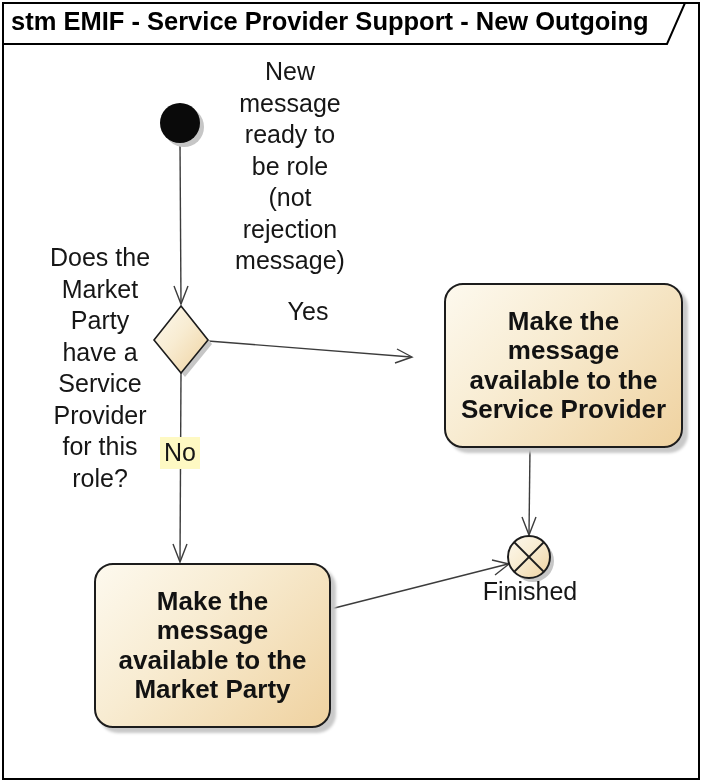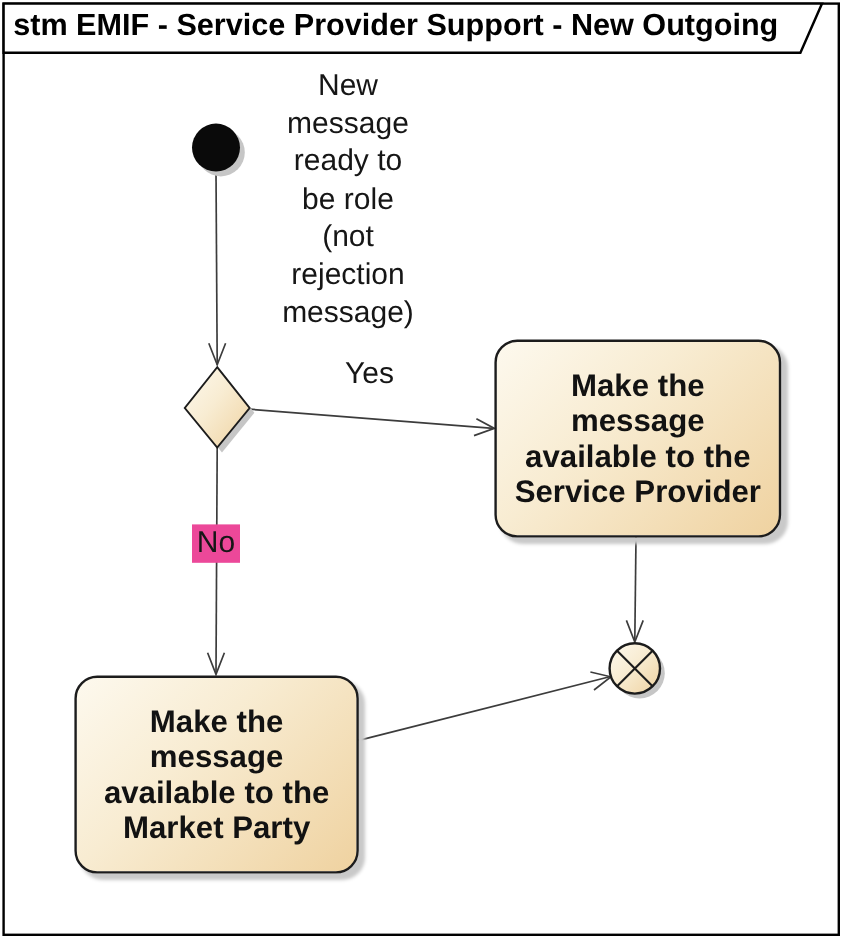--- a/index.html
+++ b/index.html
@@ -13,29 +13,30 @@
     position:absolute; left:11px; top:7px; z-index:3;
     font-size:25.5px; font-weight:bold; white-space:nowrap; letter-spacing:0;
   }
   .lbl {
     position:absolute; z-index:2; white-space:pre-line; text-align:center;
     font-size:25px; line-height:31.5px; color:#161616;
   }
   .note      { left:205px; top:56px;  width:170px; }
   .question  { left:18px;  top:242px; width:164px; }
   .guard-yes { left:282px; top:296px; width:52px;  }
-  .guard-no  { left:160px; top:437px; width:40px; background:#ec4899; }
+  .guard-no  { left:160px; top:437px; width:40px; background:#fef9c3; }
   .finished  { left:463px; top:576px; width:134px; }
   .action {
     position:absolute; z-index:2; display:flex; align-items:center; justify-content:center;
     text-align:center; white-space:pre-line;
     font-weight:bold; font-size:26px; line-height:29.5px; color:#121212;
     border:2px solid #1c1c1c; border-radius:19px;
     background:linear-gradient(135deg, #fdf9ee 0%, #f8ecd2 40%, #efd2a0 100%);
     box-shadow:5px 5px 3px #c9c9c9;
+    margin-left:32px;
   }
   .action-sp { left:412px; top:283px; width:235px; height:161px; }
   .action-mp { left:62px;  top:563px; width:233px; height:161px; }
 </style>
 </head>
 <body>
 
 <div class="stage">
 
   <svg width="702" height="782" viewBox="0 0 702 782">
@@ -82,22 +83,31 @@
 
   <div class="frame-title">stm EMIF - Service Provider Support - New Outgoing</div>
 
   <div class="lbl note">New
 message
 ready to
 be role
 (not
 rejection
 message)</div>
+  <div class="lbl question">Does the
+Market
+Party
+have a
+Service
+Provider
+for this
+role?</div>
   <div class="lbl guard-yes">Yes</div>
   <div class="lbl guard-no">No</div>
+  <div class="lbl finished">Finished</div>
 
   <div class="action action-sp">
     <span>Make the
 message
 available to the
 Service Provider</span>
   </div>
   <div class="action action-mp">
     <span>Make the
 message

